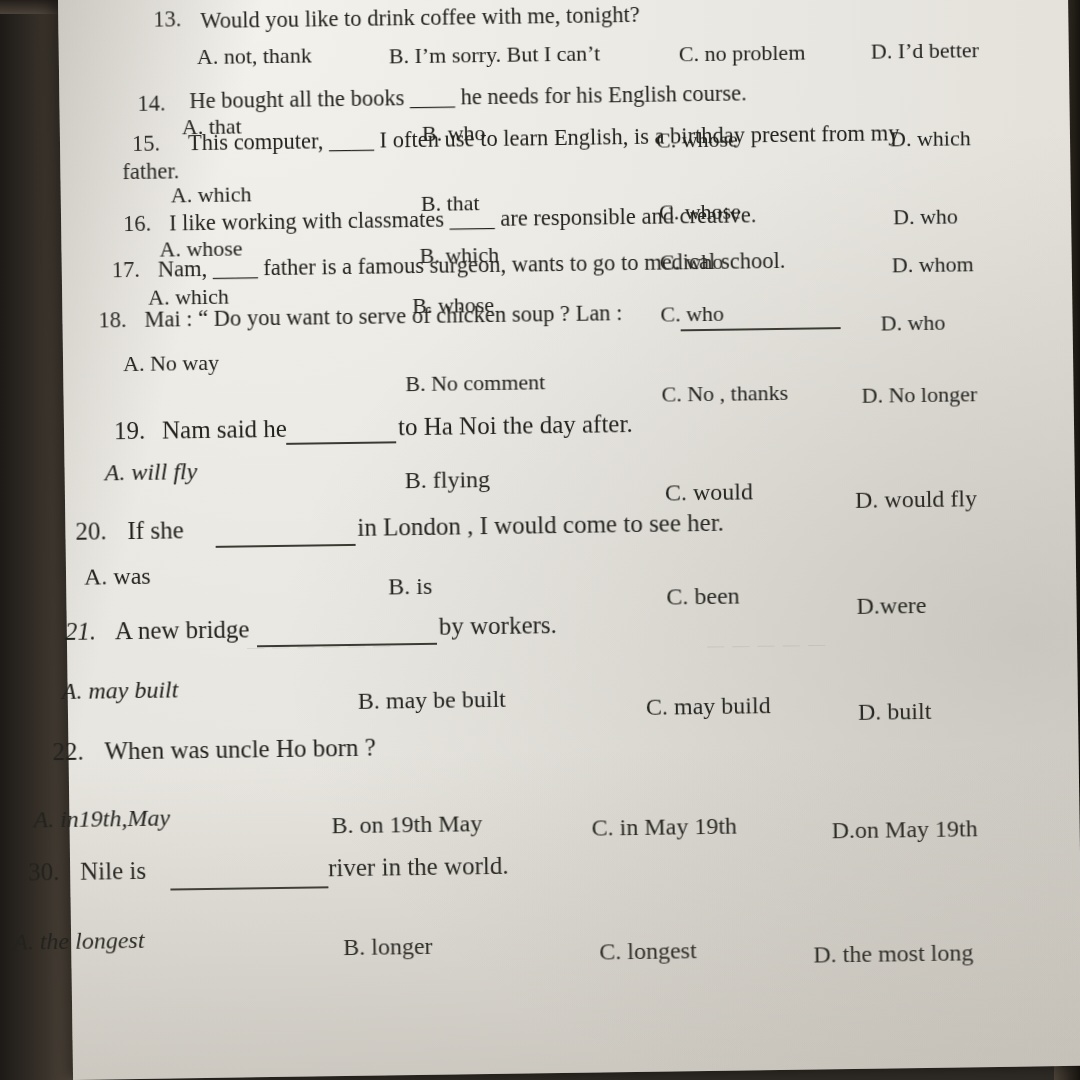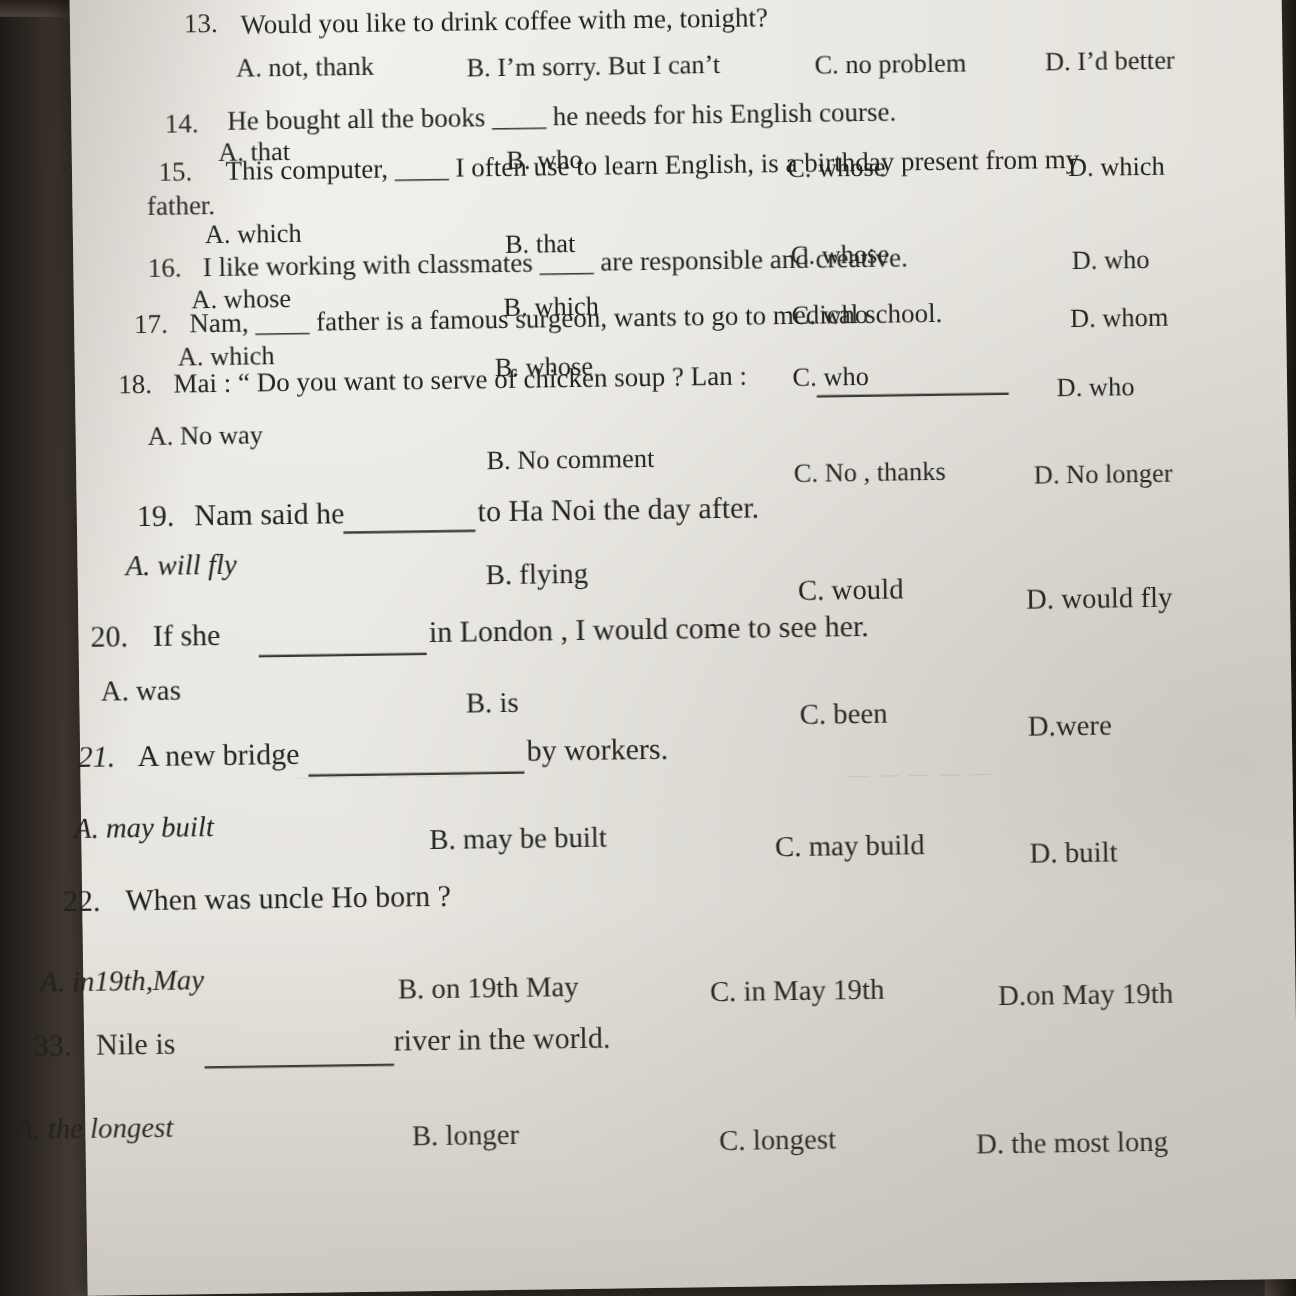--- a/index.html
+++ b/index.html
@@ -176,21 +176,21 @@
       <div class="q lower-opt blur1" style="left:578px; top:702px;">C. may build</div>
       <div class="q lower-opt blur1" style="left:790px; top:710px;">D. built</div>
 
       <div class="q lower-stem blur1" style="left:-16px; top:738px;">22.</div>
       <div class="q lower-stem blur1" style="left:36px; top:738px;">When was uncle Ho born ?</div>
       <div class="q lower-opt ital blur1" style="left:-36px; top:806px;">A.  in19th,May</div>
       <div class="q lower-opt blur1" style="left:262px; top:816px;">B.  on 19th May</div>
       <div class="q lower-opt blur1" style="left:522px; top:822px;">C. in May 19th</div>
       <div class="q lower-opt blur1" style="left:762px; top:828px;">D.on May 19th</div>
 
-      <div class="q lower-stem blur1" style="left:-42px; top:858px;">33.</div>
+      <div class="q lower-stem blur1" style="left:-42px; top:858px;">30.</div>
       <div class="q lower-stem blur1" style="left:10px; top:858px;">Nile is</div>
       <div style="position:absolute; left:100px; top:890px; width:158px; height:2px; background:#3a3a33; filter:blur(0.5px);"></div>
       <div class="q lower-stem blur1" style="left:258px; top:858px;">river in the world.</div>
       <div class="q lower-opt ital blur1" style="left:-58px; top:928px;">A. the longest</div>
       <div class="q lower-opt blur1" style="left:272px; top:938px;">B. longer</div>
       <div class="q lower-opt blur1" style="left:528px; top:946px;">C. longest</div>
       <div class="q lower-opt blur1" style="left:742px; top:952px;">D. the most long</div>
 
     </div>
     <div class="sheet-shade"></div>

